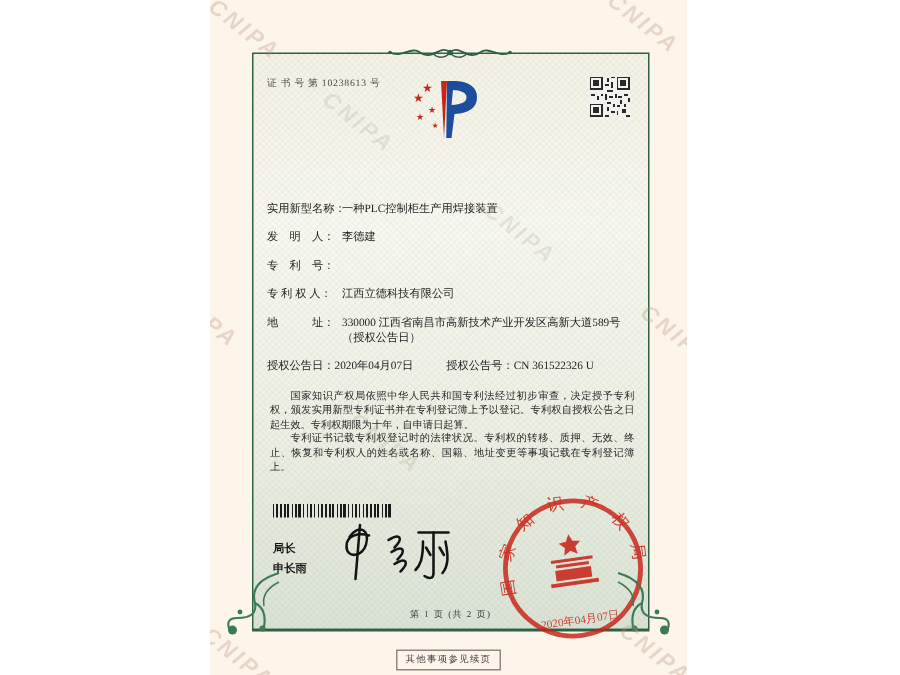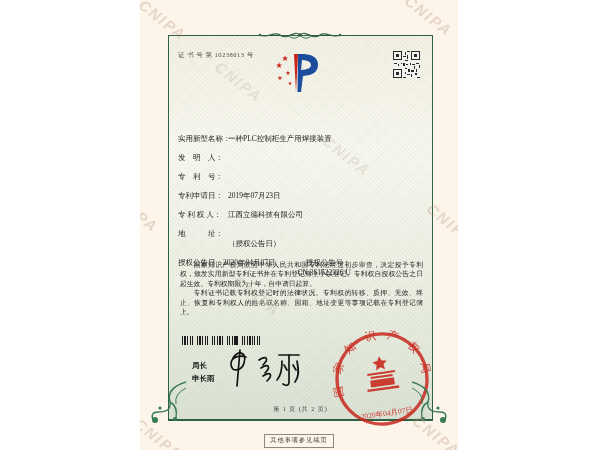--- a/index.html
+++ b/index.html
@@ -25,30 +25,30 @@
   .cert-no{position:absolute;left:9px;top:15px;font-size:6.5px;letter-spacing:0.5px;color:#4a4a4a;}
   .logo{position:absolute;left:102px;top:16px;width:50px;height:42px;}
   .qr{position:absolute;left:224px;top:15px;width:27px;height:27px;}
   .title{position:absolute;left:0;right:0;top:59px;text-align:center;font-size:19px;font-weight:bold;
          letter-spacing:4px;color:#0e0e0e;}
   .fields{position:absolute;left:9px;top:98px;width:250px;}
   .frow{display:flex;font-size:7.5px;line-height:10px;margin-bottom:9px;color:#1d1d1d;}
   .flabel{flex:none;width:50px;white-space:pre;}
   .fvalue{flex:1;}
   .grant-row{display:flex;font-size:7.5px;line-height:10px;color:#1d1d1d;}
-  .grant-group{display:flex;text-align:right;}
-  .g2{margin-left:22px;flex-direction:column;}
+  .grant-group{display:flex;}
+  .g2{margin-left:22px;}
   .body-text{position:absolute;left:11px;top:224px;width:243px;font-size:6.8px;line-height:9.4px;
              text-align:justify;color:#262626;}
   .body-text p{margin:0;text-indent:2em;}
   .barcode{position:absolute;left:13px;top:300px;width:80px;height:9px;
            background:repeating-linear-gradient(90deg,#1b1b1b 0,#1b1b1b 1px,transparent 1px,transparent 2px,
            #1b1b1b 2px,#1b1b1b 3.5px,transparent 3.5px,transparent 5px,#1b1b1b 5px,#1b1b1b 5.8px,
            transparent 5.8px,transparent 7.5px);}
-  .director{position:absolute;left:23px;top:323px;font-size:7.5px;font-weight:bold;line-height:13px;color:#141414;}
+  .director{position:absolute;left:13px;top:323px;font-size:7.5px;font-weight:bold;line-height:13px;color:#141414;}
   .signature{position:absolute;left:50px;top:310px;width:92px;height:48px;}
   .seal{position:absolute;left:163px;top:293px;width:100px;height:100px;transform:rotate(-8deg);opacity:0.92;z-index:4;}
   .page-info{position:absolute;left:0;right:0;top:369px;text-align:center;font-size:6px;letter-spacing:1px;color:#3a3a3a;}
   
   .orn-top{position:absolute;left:112px;top:27px;width:96px;height:16px;z-index:3;}
   .orn-bl{position:absolute;left:8px;top:378px;width:42px;height:48px;z-index:3;}
   .orn-br{position:absolute;left:268px;top:378px;width:42px;height:48px;transform:scaleX(-1);z-index:3;}
   .footer-note{position:absolute;left:0;right:0;top:428px;text-align:center;z-index:3;}
   .footer-note span{display:inline-block;border:0.7px solid #8a8a80;padding:1.5px 5px;font-size:6.2px;
                     letter-spacing:1px;color:#3a3a3a;}
@@ -156,36 +156,33 @@
       </svg>
 
 
       <div class="fields">
         <div class="frow">
           <span class="flabel">实用新型名称：</span>
           <span class="fvalue">一种PLC控制柜生产用焊接装置</span>
         </div>
         <div class="frow">
           <span class="flabel">发　明　人：</span>
+          <span class="fvalue">李德建</span>
         </div>
         <div class="frow">
           <span class="flabel">专　利　号：</span>
-        </div>
-        <div class="frow">
-          <span class="flabel">专利申请日：</span>
-          <span class="fvalue">2019年07月23日</span>
         </div>
         <div class="frow">
           <span class="flabel">专 利 权 人：</span>
           <span class="fvalue">江西立德科技有限公司</span>
         </div>
         <div class="frow">
           <span class="flabel">地　　　址：</span>
           <span class="fvalue">
-            <br>
+            <span>330000 江西省南昌市高新技术产业开发区高新大道589号</span><br>
             <span>（授权公告日）</span>
           </span>
         </div>
         <div class="grant-row">
           <span class="grant-group">
             <span>授权公告日：</span>
             <span>2020年04月07日</span>
           </span>
           <span class="grant-group g2">
             <span>授权公告号：</span>

